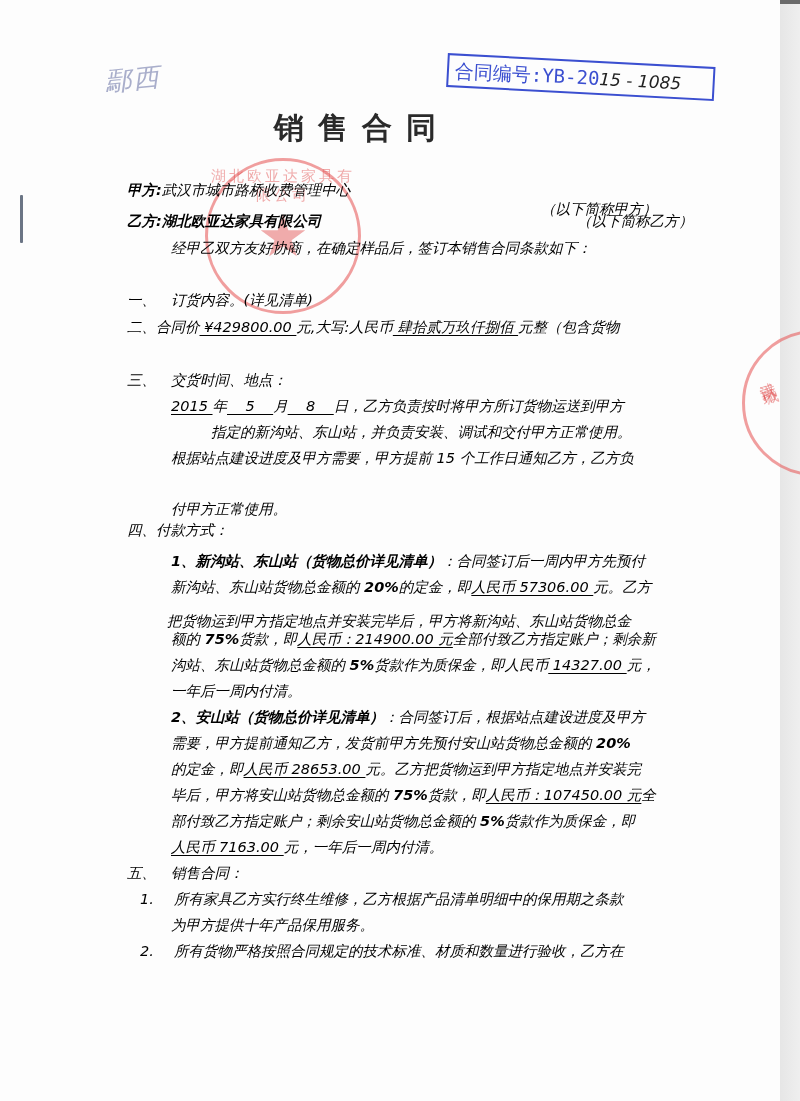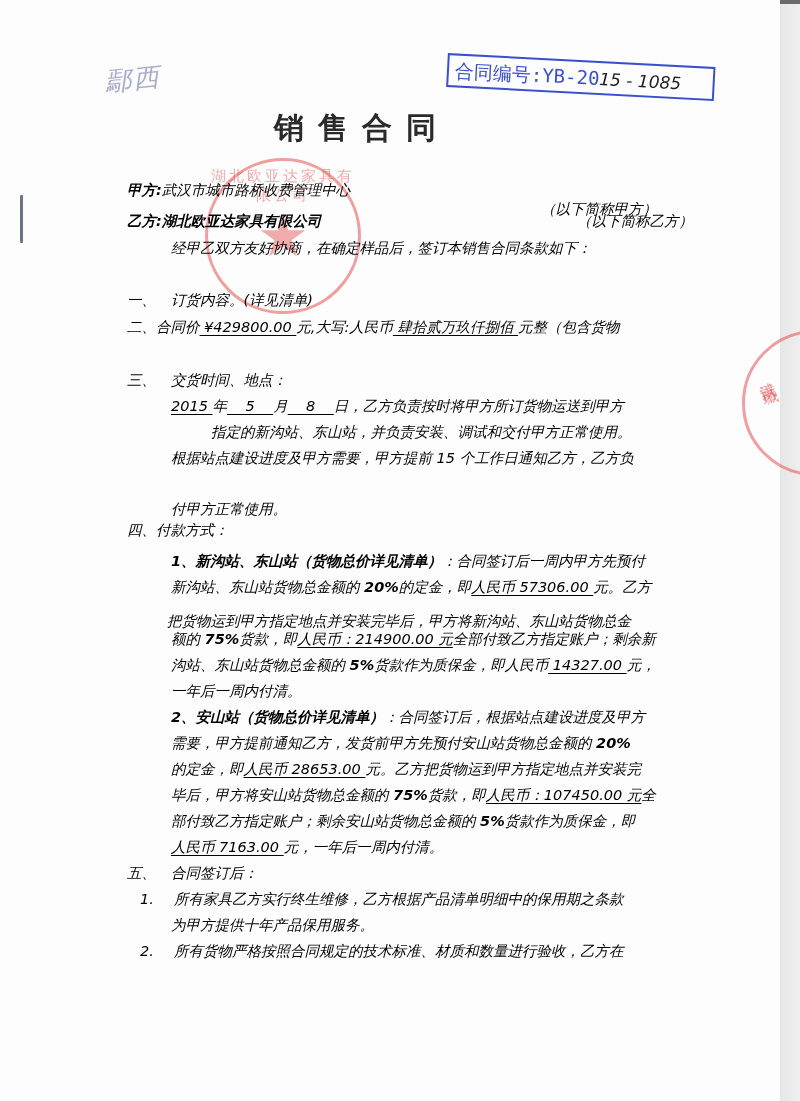--- a/index.html
+++ b/index.html
@@ -163,21 +163,21 @@
     <span>毕后，甲方将安山站货物总金额的 </span><span class="b">75%</span><span>货款，即</span><span class="u">人民币：107450.00 元</span><span>全</span>
   </div>
   <div class="line" style="left:171px; top:811px;">
     <span>部付致乙方指定账户；剩余安山站货物总金额的 </span><span class="b">5%</span><span>货款作为质保金，即</span>
   </div>
   <div class="line" style="left:171px; top:837px;">
     <span class="u">人民币 7163.00 </span><span>元，一年后一周内付清。</span>
   </div>
 
   <div class="line" style="left:127px; top:863px;">五、</div>
-  <div class="line" style="left:171px; top:863px;">合同签订后：</div>
+  <div class="line" style="left:171px; top:863px;">销售合同：</div>
 
   <div class="line" style="left:140px; top:889px;">1.</div>
   <div class="line" style="left:174px; top:889px;">所有家具乙方实行终生维修，乙方根据产品清单明细中的保用期之条款</div>
   <div class="line" style="left:171px; top:915px;">为甲方提供十年产品保用服务。</div>
 
   <div class="line" style="left:140px; top:941px;">2.</div>
   <div class="line" style="left:174px; top:941px;">所有货物严格按照合同规定的技术标准、材质和数量进行验收，乙方在</div>
 </div>
 
 </body></html>

